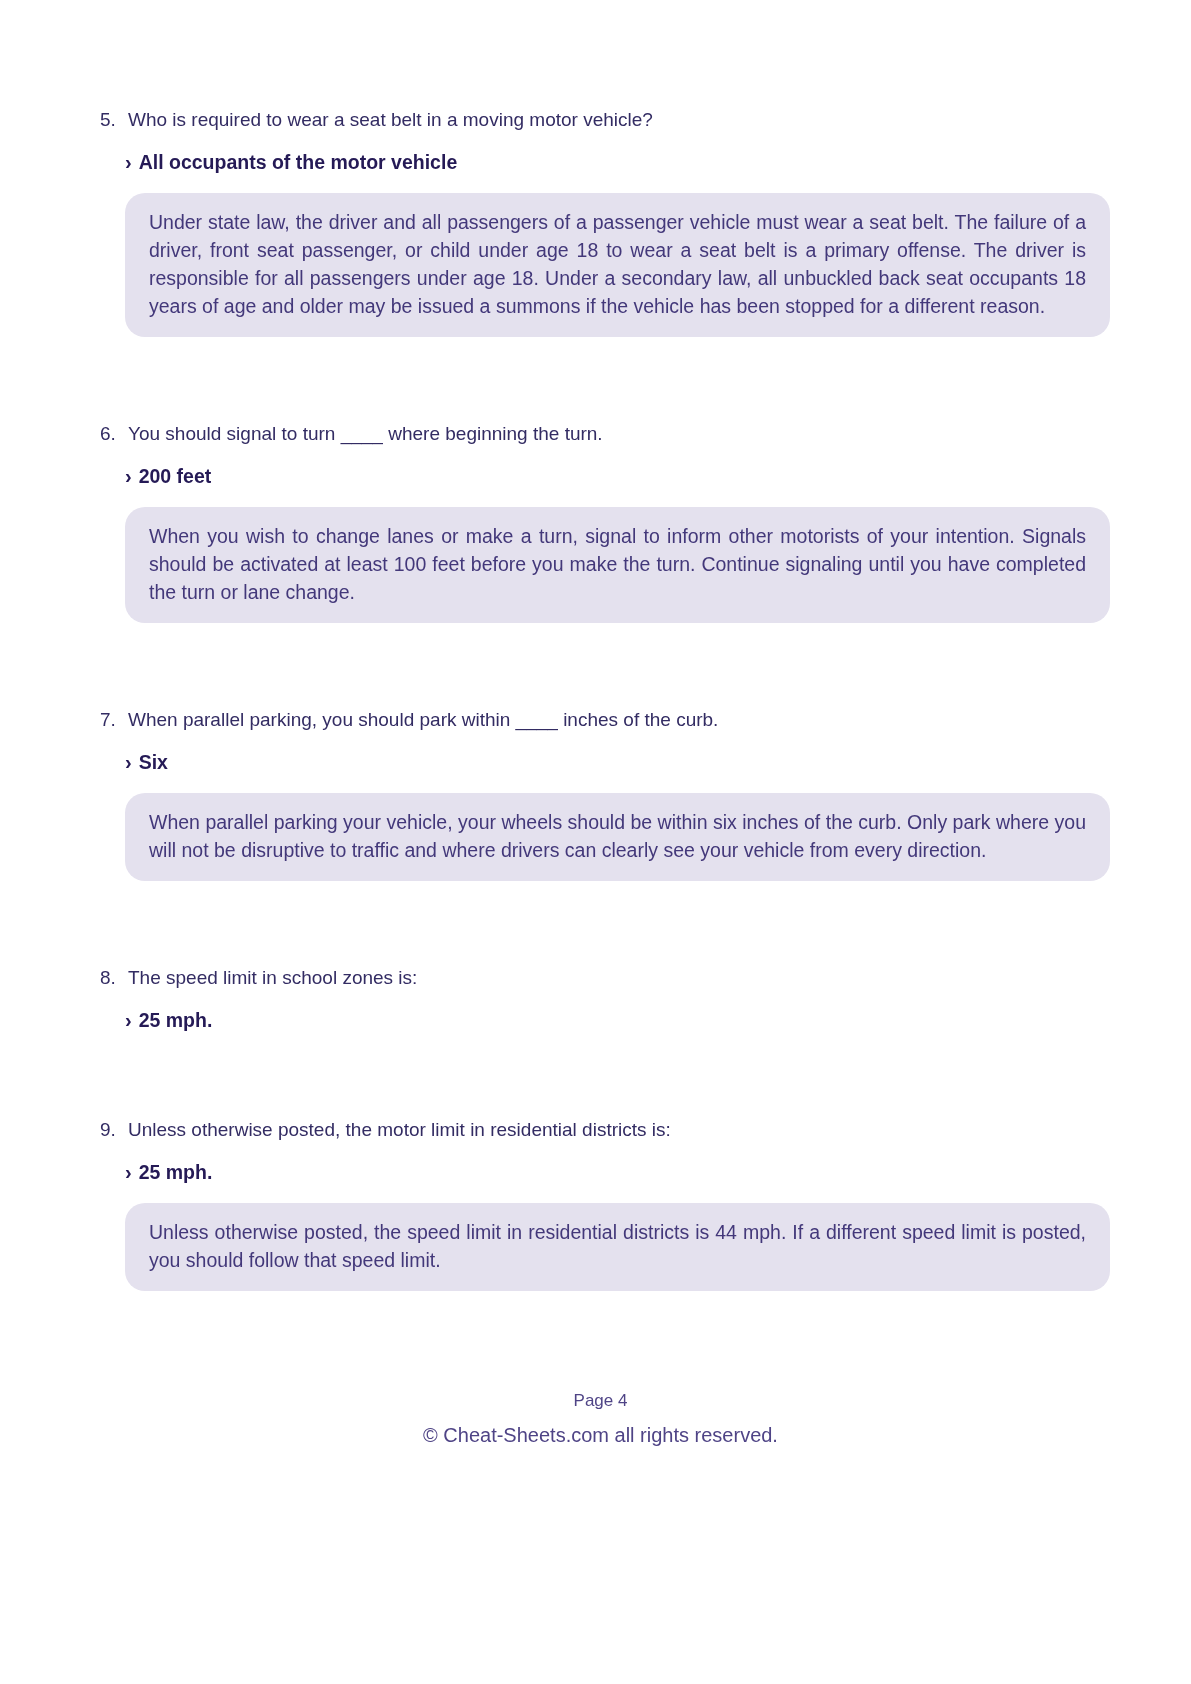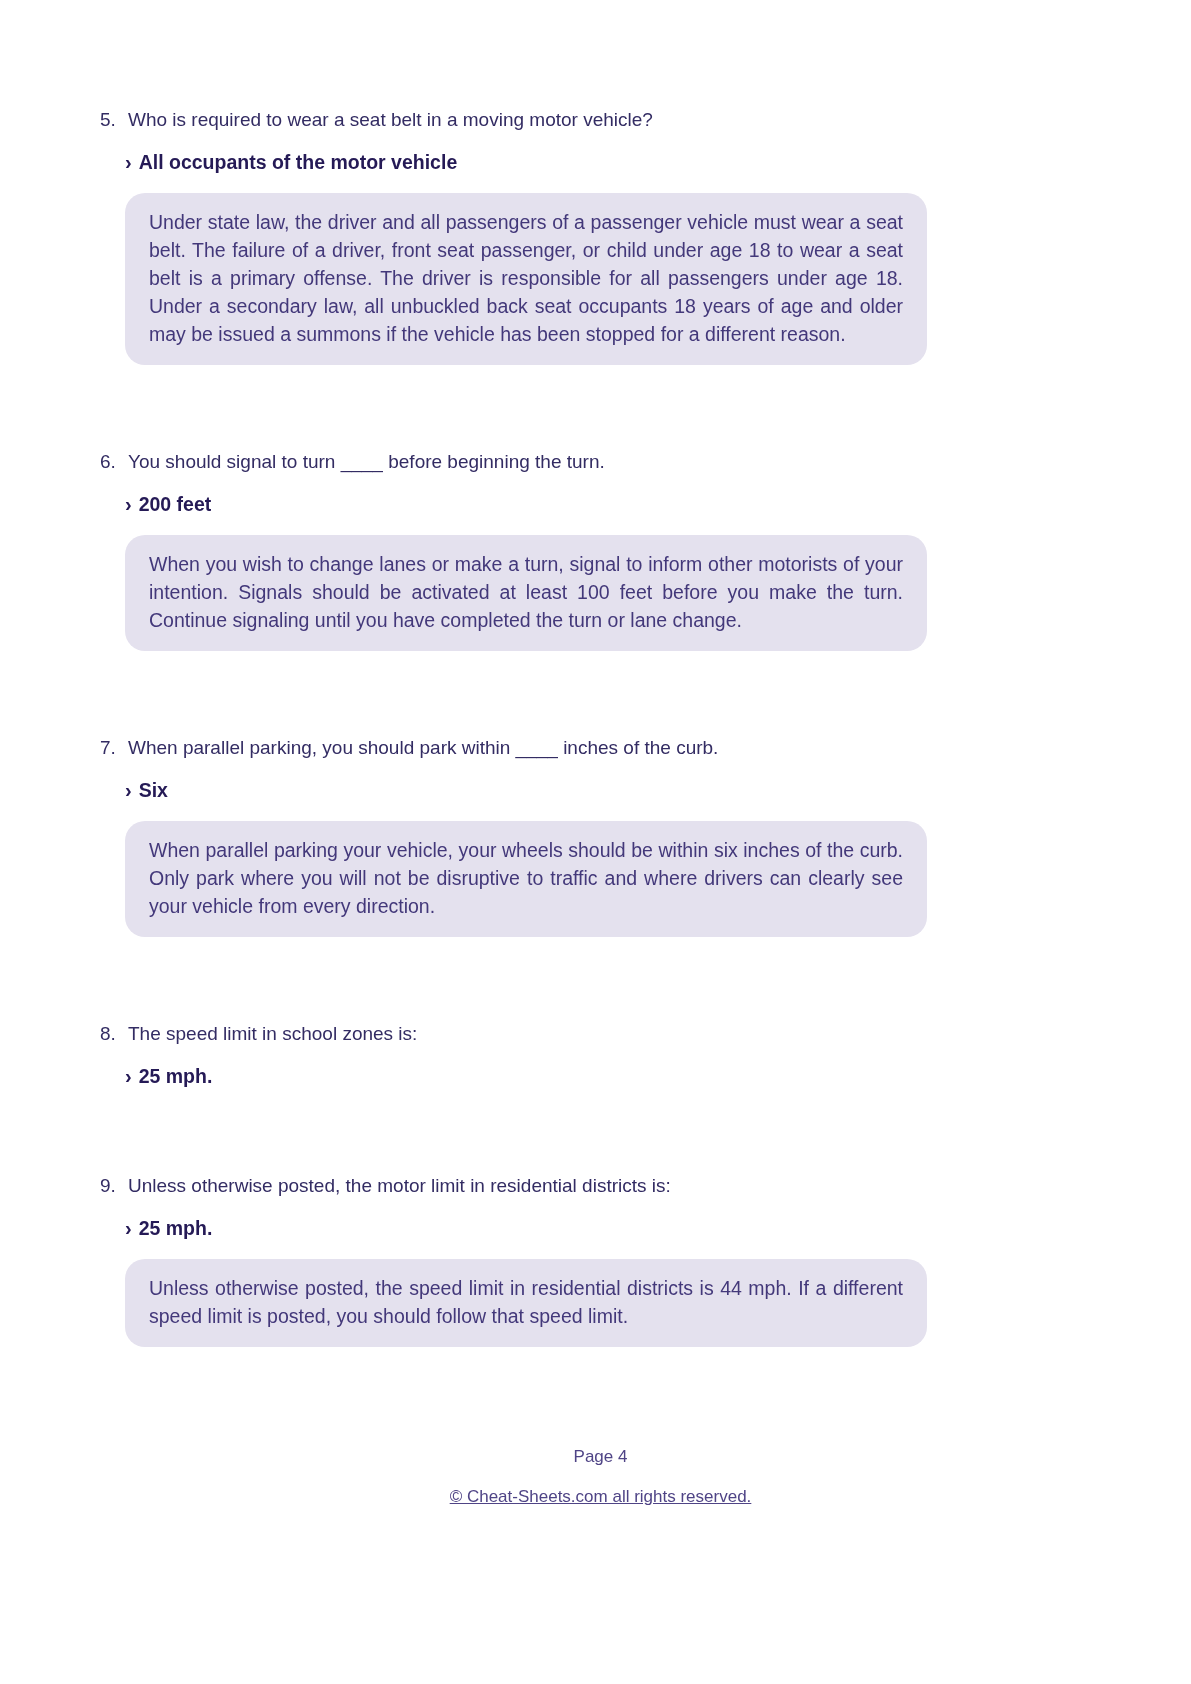--- a/index.html
+++ b/index.html
@@ -30,40 +30,40 @@
     display: flex;
     align-items: baseline;
     font-size: 19.5px;
     line-height: 26px;
     font-weight: bold;
     color: #251a56;
   }
   .a-marker { margin-right: 7px; font-size: 20px; }
   .expl-box {
     margin: 18px 0 0 25px;
-    width: 802px;
+    width: 985px;
     background: #e4e1ee;
     border-radius: 20px;
     padding: 15px 24px 17px 24px;
   }
   .expl-text {
     font-size: 19.5px;
     line-height: 28px;
     color: #43387a;
     text-align: justify;
   }
   .footer {
     padding-top: 16px;
     width: 1091px; 
     margin-left: -45px;
     text-align: center;
     color: #4f4486;
   }
-  .page-number { font-size: 17px; line-height: 20px; margin-bottom: 20px; }
-  .copyright { font-size: 17px; line-height: 20px; text-decoration: underline; }
+  .page-number { font-size: 17px; line-height: 20px; margin-bottom: 14px; }
+  .copyright { font-size: 20px; line-height: 20px; }
 </style>
 </head>
 <body>
 
 <div class="page">
 
   <section class="question">
     <div class="q-line">
       <span class="q-num">5.</span>
       <span class="q-text">Who is required to wear a seat belt in a moving motor vehicle?</span>
@@ -73,21 +73,21 @@
       <span class="a-text">All occupants of the motor vehicle</span>
     </div>
     <div class="expl-box">
       <p class="expl-text">Under state law, the driver and all passengers of a passenger vehicle must wear a seat belt. The failure of a driver, front seat passenger, or child under age 18 to wear a seat belt is a primary offense. The driver is responsible for all passengers under age 18. Under a secondary law, all unbuckled back seat occupants 18 years of age and older may be issued a summons if the vehicle has been stopped for a different reason.</p>
     </div>
   </section>
 
   <section class="question">
     <div class="q-line">
       <span class="q-num">6.</span>
-      <span class="q-text">You should signal to turn ____ before beginning the turn.</span>
+      <span class="q-text">You should signal to turn ____ where beginning the turn.</span>
     </div>
     <div class="a-line">
       <span class="a-marker">›</span>
       <span class="a-text">200 feet</span>
     </div>
     <div class="expl-box">
       <p class="expl-text">When you wish to change lanes or make a turn, signal to inform other motorists of your intention. Signals should be activated at least 100 feet before you make the turn. Continue signaling until you have completed the turn or lane change.</p>
     </div>
   </section>
 

